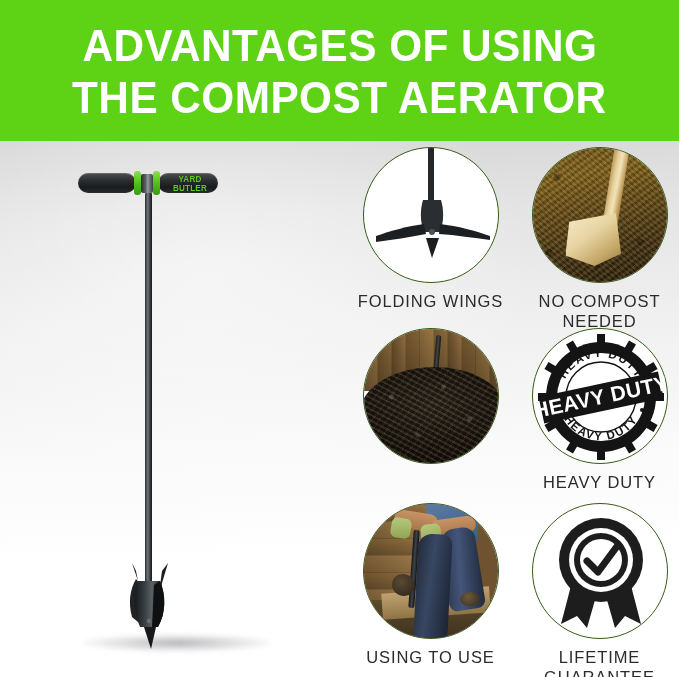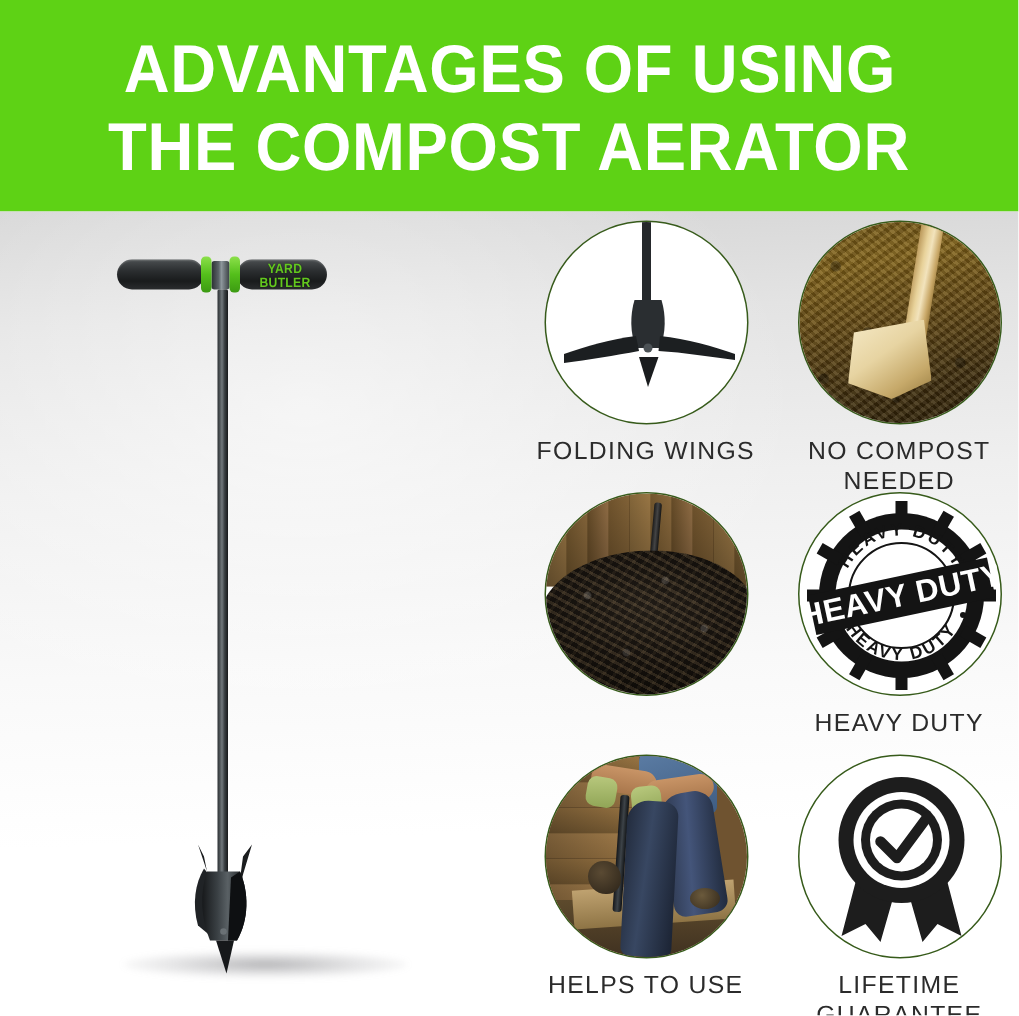--- a/index.html
+++ b/index.html
@@ -442,21 +442,21 @@
           <div id="p-arm-r"></div>
           <div id="p-tool-shaft"></div>
           <div class="p-glove" id="p-glove-l"></div>
           <div class="p-glove" id="p-glove-r"></div>
           <div id="p-leg-b"></div>
           <div id="p-leg-a"></div>
           <div id="p-clump"></div>
           <div id="p-clump2"></div>
         </div>
       </div>
-      <div class="feature-label">HELPS TO USE</div>
+      <div class="feature-label">USING TO USE</div>
     </div>
 
     <div class="feature-cell col-b row-3">
       <div class="feature-circle">
         <svg id="badge-art" viewBox="0 0 116 120">
           <path d="M30 66 L18 112 L34 104 L44 116 L56 74 Z" fill="#1d1d1d"></path>
           <path d="M86 66 L98 112 L82 104 L72 116 L60 74 Z" fill="#1d1d1d"></path>
           <circle cx="58" cy="48" r="42" fill="#1d1d1d"></circle>
           <circle cx="58" cy="48" r="32" fill="#ffffff"></circle>
           <circle cx="58" cy="48" r="27" fill="#1d1d1d"></circle>

